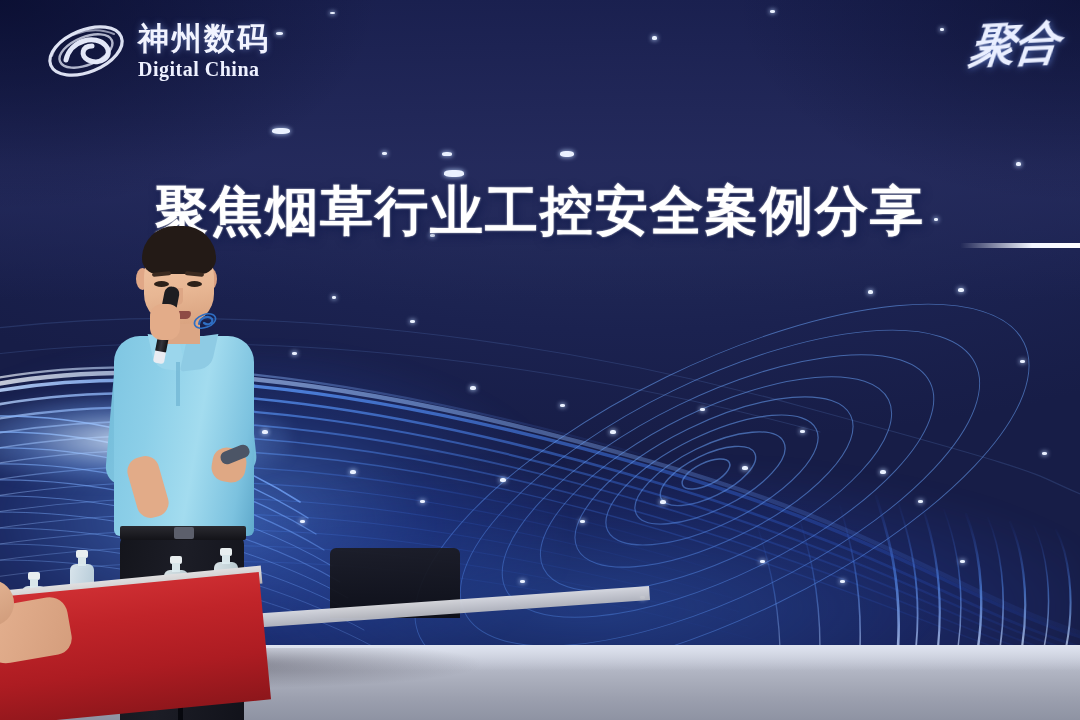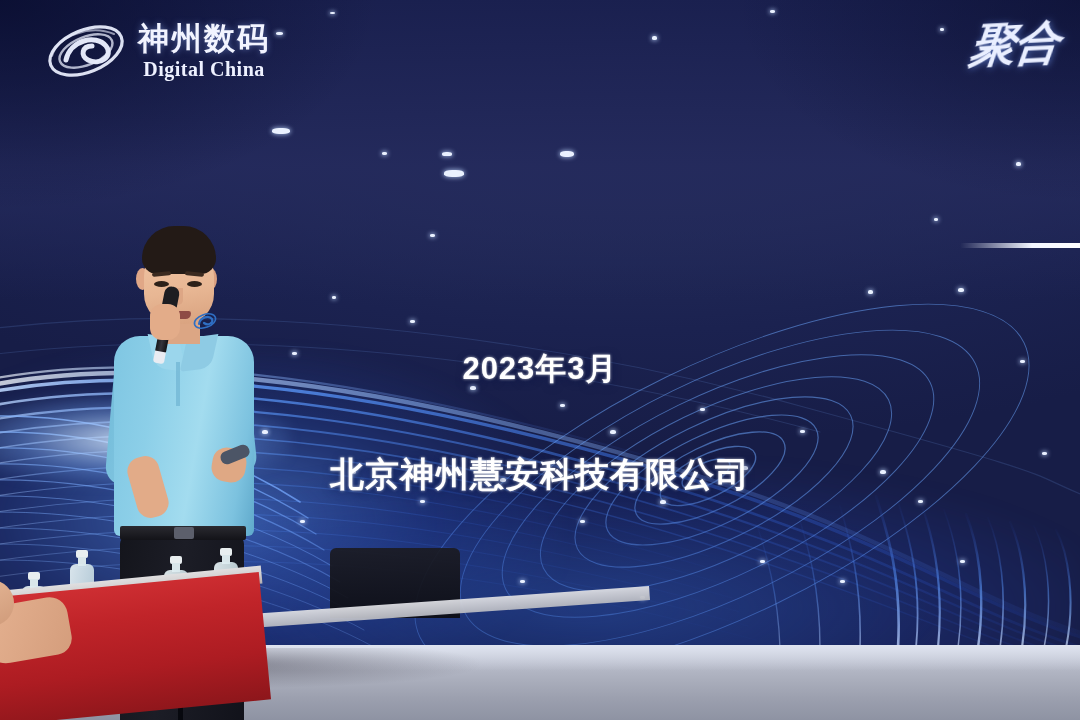--- a/index.html
+++ b/index.html
@@ -53,21 +53,21 @@
   .glow-hot{
     position:absolute;left:-40px;top:395px;width:330px;height:90px;
     background:radial-gradient(ellipse at 50% 50%, rgba(215,235,255,.85) 0%, rgba(130,180,255,.35) 45%, rgba(60,110,230,0) 78%);
     filter:blur(6px);
   }
 
   
   .particle{position:absolute;background:#eaf1ff;border-radius:40%;box-shadow:0 0 4px 1px rgba(190,215,255,.65);}
 
   
-  .logo-dc{position:absolute;left:44px;top:16px;display:flex;align-items:center;gap:10px;text-align:center;}
+  .logo-dc{position:absolute;left:44px;top:16px;display:flex;align-items:center;gap:10px;}
   .logo-dc .mark{width:84px;height:70px;}
   .logo-dc .wordmark{display:flex;flex-direction:column;line-height:1;}
   .logo-dc .cn{
     font-size:31px;font-weight:bold;color:#f2f4ff;letter-spacing:2px;
     text-shadow:0 0 6px rgba(150,180,255,.5);
   }
   .logo-dc .en{
     font-size:20px;font-weight:bold;color:#eef1ff;letter-spacing:.5px;margin-top:5px;
     font-family:"Liberation Serif","DejaVu Serif",serif;
   }
@@ -372,22 +372,21 @@
       <span class="wordmark">
         <span class="cn">神州数码</span>
         <span class="en">Digital China</span>
       </span>
     </div>
 
     <div class="logo-right">
       <div class="calli">聚合</div>
     </div>
 
-    <div class="slide-date">2023年3月</div>
-    <div class="slide-company">北京神州慧安科技有限公司</div>
+    <div class="slide-title">聚焦烟草行业工控安全案例分享</div>
     <div class="edge-streak"></div>
   </div>
 
   <div class="floor"></div>
   <div class="floor-sheen"></div>
   <div class="floor-shadow"></div>
 
   <div class="speaker">
     <div class="sp-pants"></div>
     <div class="sp-pant-split"></div>

